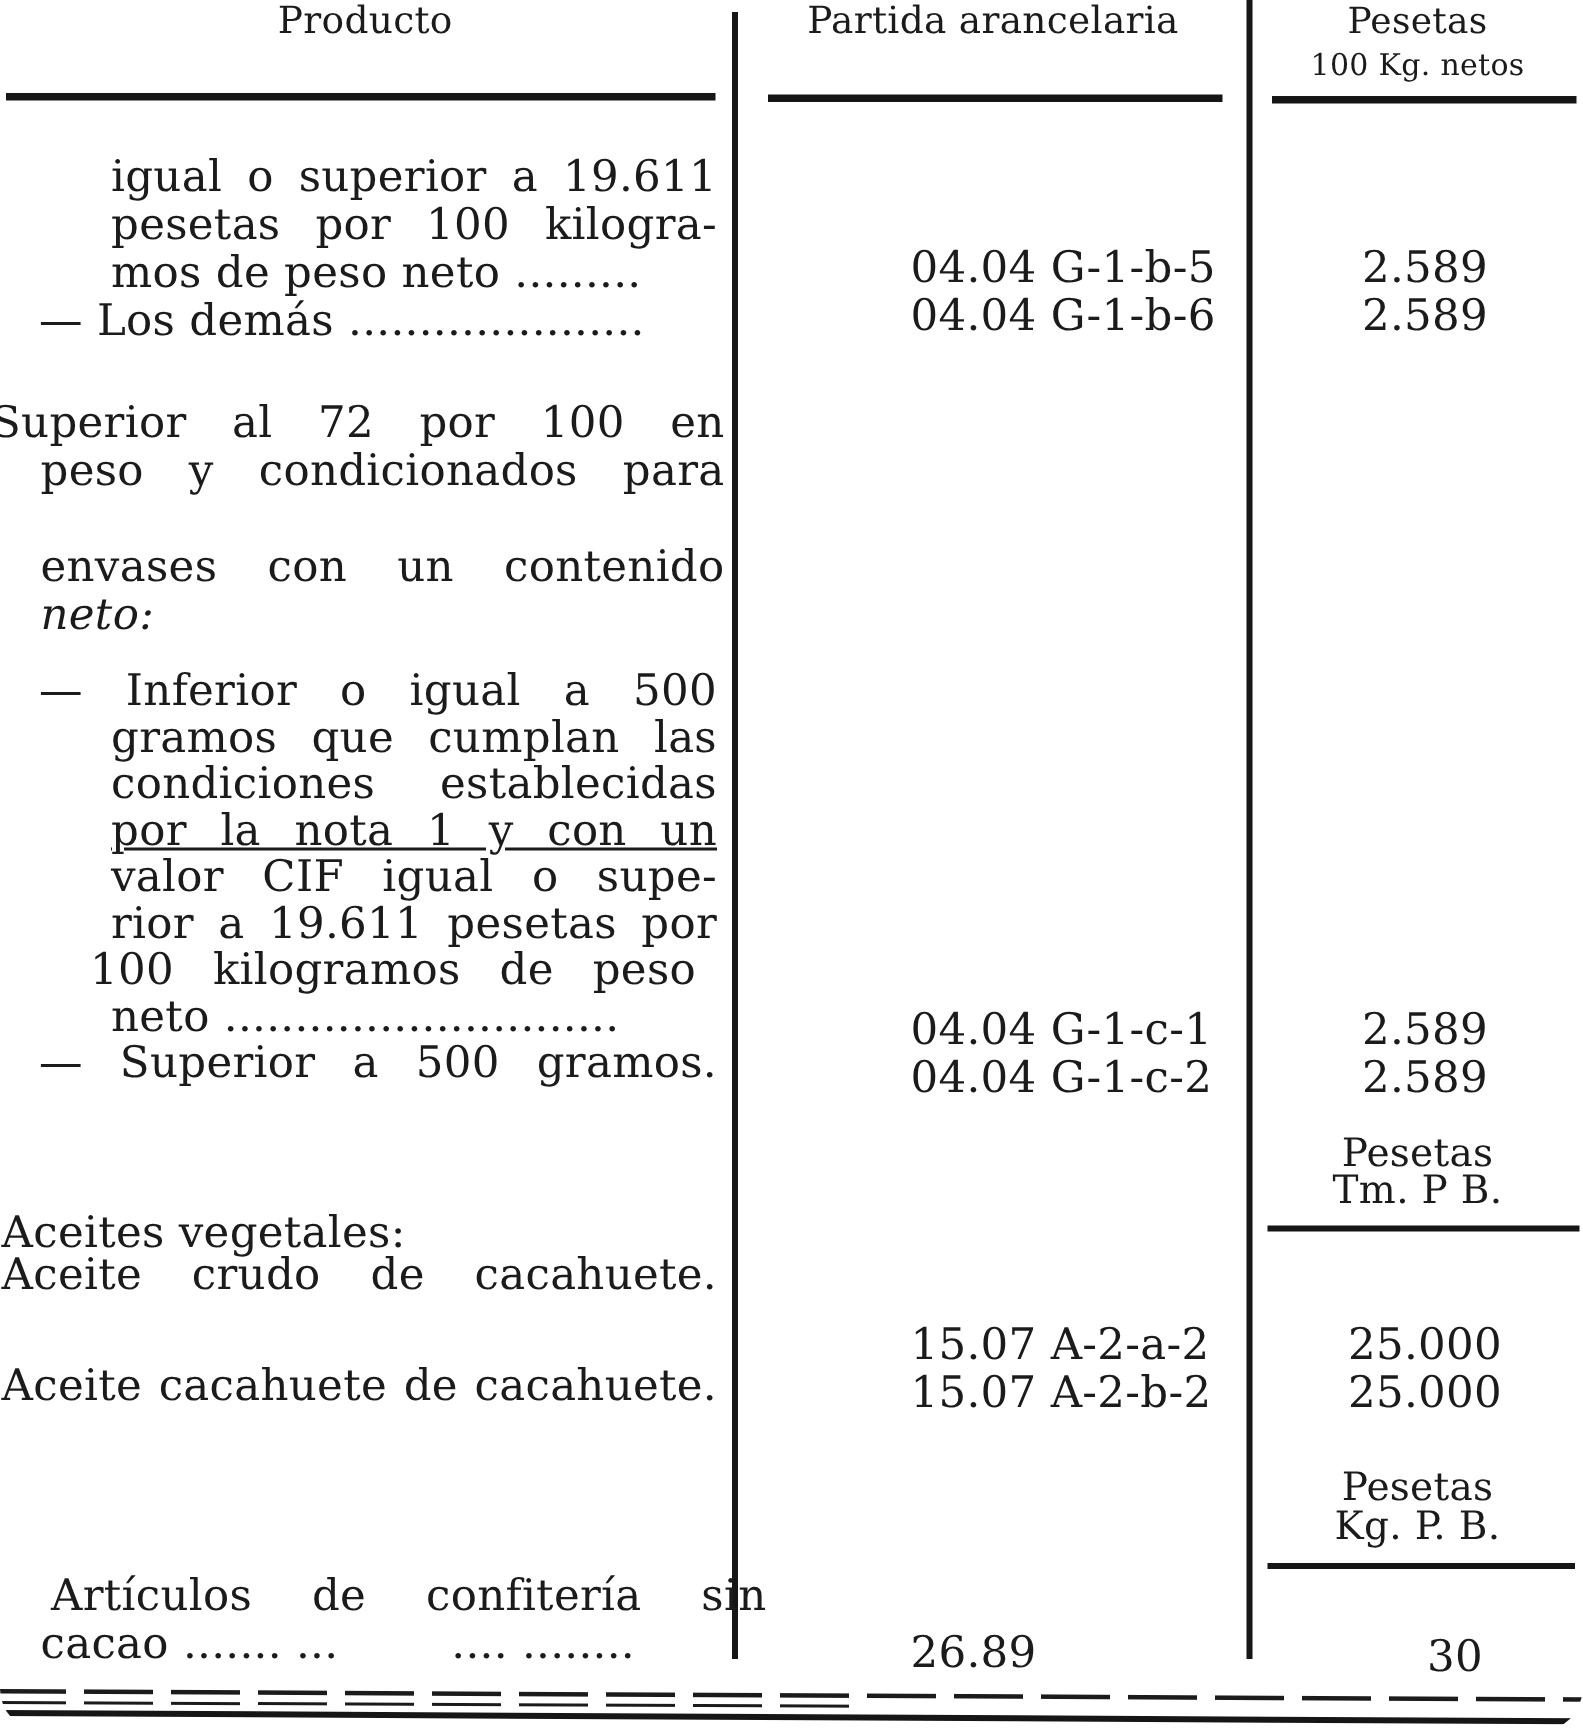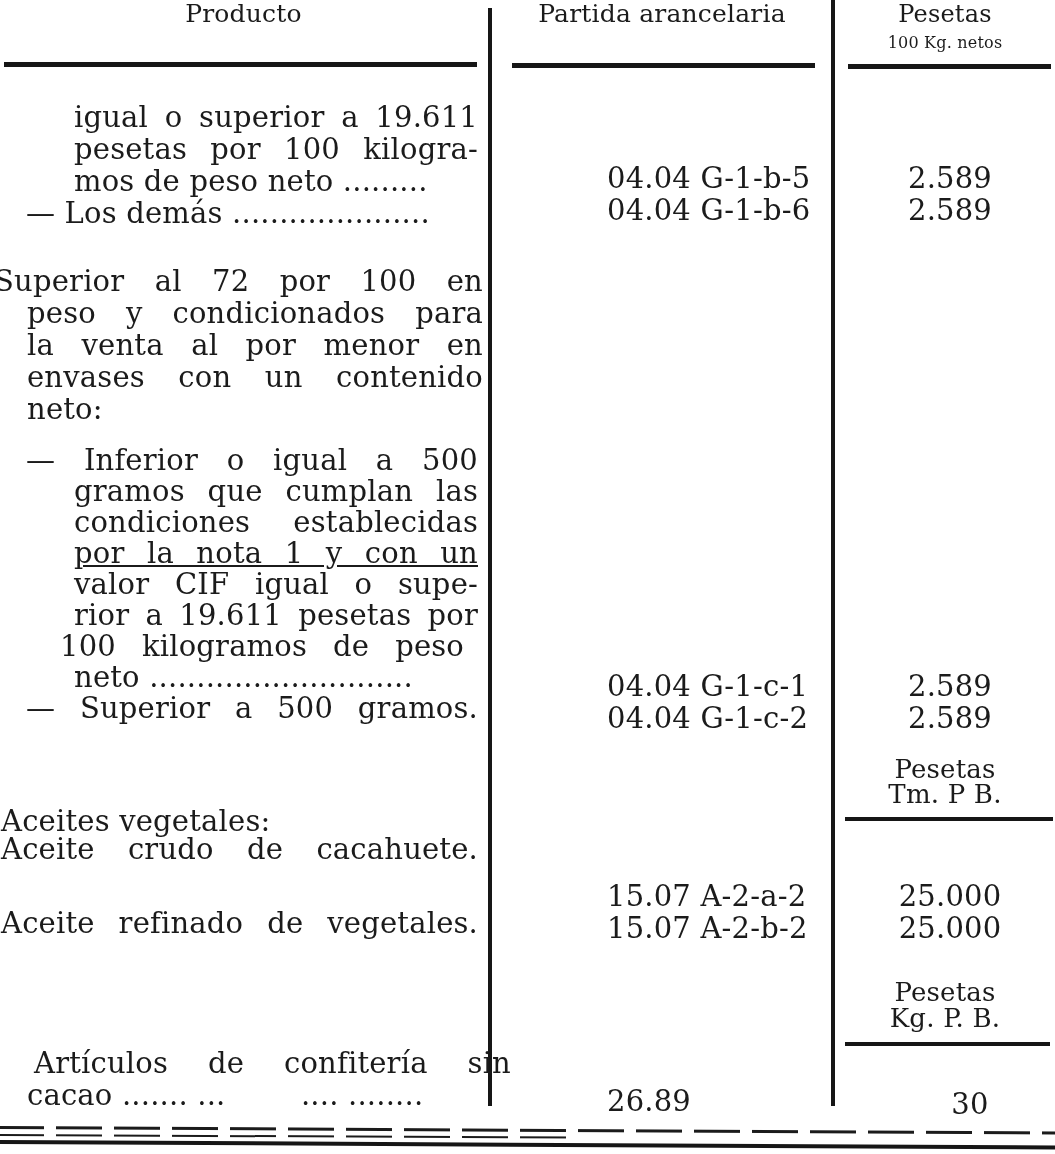--- a/index.html
+++ b/index.html
@@ -1,60 +1,60 @@
 <!DOCTYPE html>
 <html><head>
 <meta charset="utf-8">
 <style>
   html,body{margin:0;padding:0;background:#ffffff;}
   .page{
     position:relative; width:1055px; height:1154px; overflow:hidden;
     background:#ffffff; color:#1b1b1b;
     font-family:"DejaVu Serif","Liberation Serif",serif;
+    border-radius:28px;
   }
   .t{position:absolute; white-space:pre; line-height:32px; font-size:29px; letter-spacing:.2px;}
   .j{white-space:normal; text-align:justify; text-align-last:justify;}
   .c{text-align:center; white-space:normal;}
   .hdr{font-size:25px; line-height:28px;}
   .sub{font-size:26px; line-height:30px;}
   .hr{position:absolute; background:#161616;}
   .vr{position:absolute; background:#161616;}
   .dash{position:absolute; background:repeating-linear-gradient(90deg,#1b1b1b 0 46px,rgba(0,0,0,0) 46px 58px);}
 </style>
 </head>
 <body>
 
 <div class="page">
 
   <div class="t hdr c" style="left:0;top:6;width:487px;">Producto</div>
   <div class="t hdr c" style="left:492px;top:6;width:340px;">Partida arancelaria</div>
   <div class="t hdr c" style="left:835px;top:2;width:220px;font-size:24px;">Pesetas</div>
-  <div class="t hdr c" style="left:835px;top:29px;width:220px;font-size:16px;">100 Kg. netos</div>
+  <div class="t hdr c" style="left:835px;top:29px;width:220px;font-size:20px;">100 Kg. netos</div>
 
   <div class="hr" style="left:4px;top:62px;width:473px;height:5px;"></div>
   <div class="hr" style="left:512px;top:63px;width:303px;height:5px;"></div>
   <div class="hr" style="left:848px;top:64px;width:203px;height:5px;"></div>
 
   <div class="vr" style="left:488px;top:8px;width:4px;height:1098px;"></div>
   <div class="vr" style="left:831px;top:0;width:4px;height:1106px;"></div>
 
   <div class="t j" style="left:74px;top:101px;width:404px;">igual o superior a 19.611</div>
   <div class="t j" style="left:74px;top:133px;width:404px;">pesetas por 100 kilogra-</div>
   <div class="t" style="left:74px;top:165px;">mos de peso neto .........</div>
   <div class="t" style="left:26px;top:197px;">— Los demás .....................</div>
   <div class="t" style="left:607px;top:162px;">04.04 G-1-b-5</div>
   <div class="t" style="left:607px;top:194px;">04.04 G-1-b-6</div>
   <div class="t c" style="left:860px;top:162px;width:180px;">2.589</div>
   <div class="t c" style="left:860px;top:194px;width:180px;">2.589</div>
 
   <div class="t j" style="left:-6px;top:265px;width:489px;">Superior al 72 por 100 en</div>
   <div class="t j" style="left:27px;top:297px;width:456px;">peso y condicionados para</div>
-  <div class="t j" style="left:27px;top:329px;width:456px;">la venta al por menor en</div>
   <div class="t j" style="left:27px;top:361px;width:456px;">envases con un contenido</div>
-  <div class="t" style="left:27px;top:393px;">neto:</div>
+  <div class="t" style="left:27px;top:393px;font-style:italic;">neto:</div>
 
   <div class="t j" style="left:26px;top:444px;width:452px;">— Inferior o igual a 500</div>
   <div class="t j" style="left:74px;top:475px;width:404px;">gramos que cumplan las</div>
   <div class="t j" style="left:74px;top:506px;width:404px;">condiciones establecidas</div>
   <div class="t j" style="left:74px;top:537px;width:404px;text-decoration:underline;">por la nota 1 y con un</div>
   <div class="t j" style="left:74px;top:568px;width:404px;">valor CIF igual o supe-</div>
   <div class="t j" style="left:74px;top:599px;width:404px;">rior a 19.611 pesetas por</div>
   <div class="t j" style="left:60px;top:630px;width:404px;">100 kilogramos de peso</div>
   <div class="t" style="left:74px;top:661px;">neto ............................</div>
   <div class="t j" style="left:26px;top:692px;width:452px;">— Superior a 500 gramos.</div>
@@ -62,21 +62,21 @@
   <div class="t" style="left:607px;top:702px;">04.04 G-1-c-2</div>
   <div class="t c" style="left:860px;top:670px;width:180px;">2.589</div>
   <div class="t c" style="left:860px;top:702px;width:180px;">2.589</div>
 
   <div class="t sub c" style="left:835px;top:754px;width:220px;">Pesetas</div>
   <div class="t sub c" style="left:835px;top:779px;width:220px;">Tm. P B.</div>
   <div class="hr" style="left:845px;top:817px;width:208px;height:4px;"></div>
 
   <div class="t" style="left:1px;top:805px;">Aceites vegetales:</div>
   <div class="t j" style="left:1px;top:833px;width:477px;">Aceite crudo de cacahuete.</div>
-  <div class="t j" style="left:1px;top:907px;width:477px;">Aceite refinado de vegetales.</div>
+  <div class="t j" style="left:1px;top:907px;width:477px;">Aceite cacahuete de cacahuete.</div>
   <div class="t" style="left:607px;top:880px;">15.07 A-2-a-2</div>
   <div class="t" style="left:607px;top:912px;">15.07 A-2-b-2</div>
   <div class="t c" style="left:860px;top:880px;width:180px;">25.000</div>
   <div class="t c" style="left:860px;top:912px;width:180px;">25.000</div>
 
   <div class="t sub c" style="left:835px;top:977px;width:220px;">Pesetas</div>
   <div class="t sub c" style="left:835px;top:1003px;width:220px;">Kg. P. B.</div>
   <div class="hr" style="left:845px;top:1042px;width:205px;height:4px;"></div>
 
   <div class="t j" style="left:1px;top:1047px;width:477px;padding-left:33px;">Artículos de confitería sin</div>

